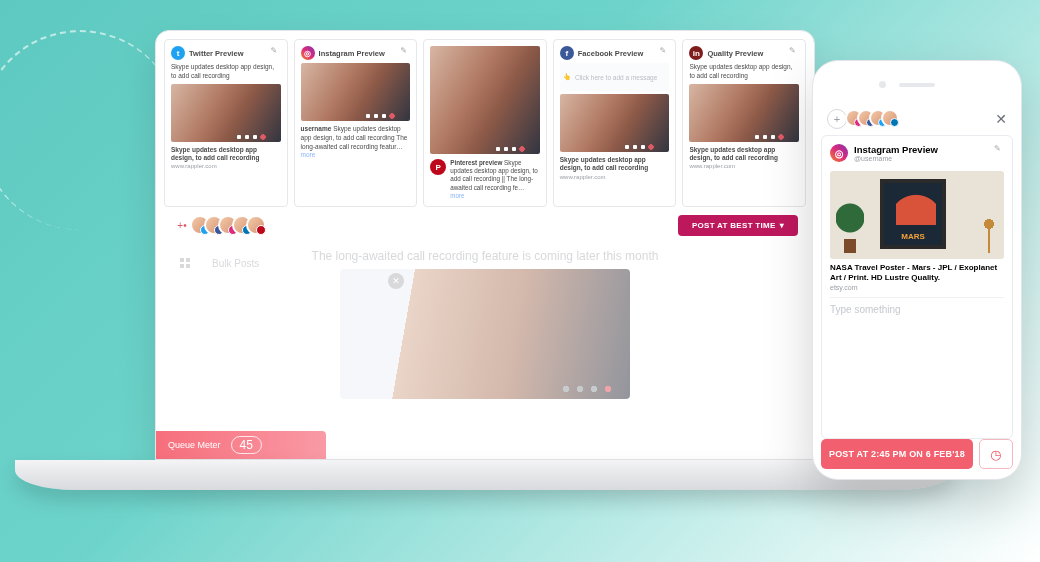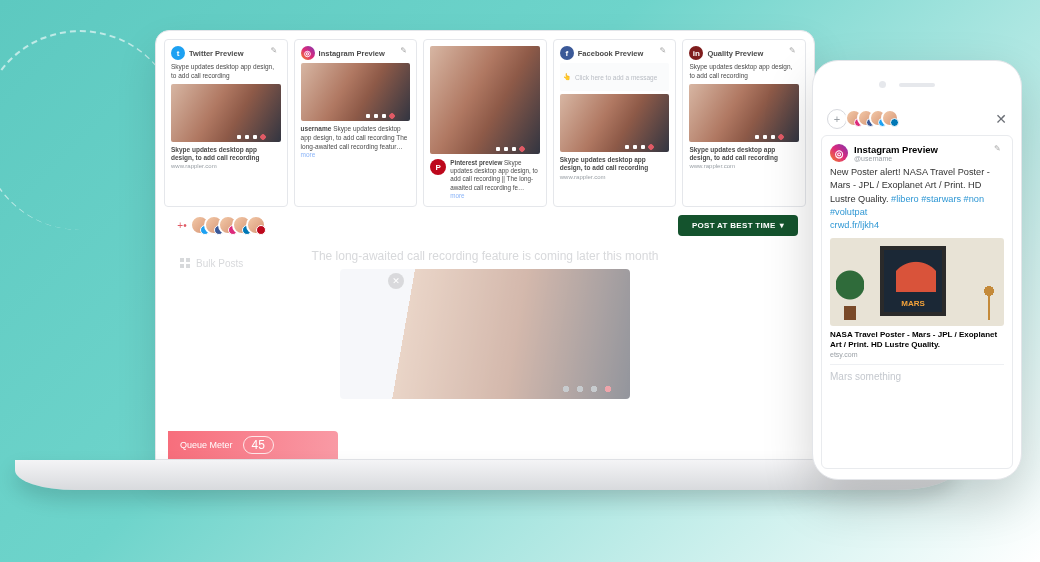--- a/index.html
+++ b/index.html
@@ -123,35 +123,35 @@
   .av .net {
     position:absolute; bottom:-2px; right:-2px;
     width:10px;height:10px;border-radius:50%;border:1.5px solid #fff;
   }
   .av-add {
     width:20px; height:20px; border-radius:50%;
     display:flex;align-items:center;justify-content:center;
     color:#e05a65; font-size:10px; margin-right:4px;
   }
   .post-btn {
-    background:#14532d; color:#fff; border:none;
+    background:#be185d; color:#fff; border:none;
     padding:6px 14px; border-radius:4px;
     font-size:8px; font-weight:600; letter-spacing:.3px;
     display:flex; align-items:center; gap:4px;
   }
 
   .backdrop {
     position:relative;
     padding: 4px 16px 0 16px;
     height: 180px;
     filter: opacity(0.55);
   }
   .bulk {
     position:absolute; left:24px; top:14px;
-    display:flex; align-items:center; gap:6px;
+    display:flex; align-items:center; gap:22px;
     color:#b7b9be; font-size:10px;
   }
   .bulk .grid-i{
     width:10px;height:10px;background:
       linear-gradient(#b7b9be,#b7b9be) 0 0/4px 4px no-repeat,
       linear-gradient(#b7b9be,#b7b9be) 6px 0/4px 4px no-repeat,
       linear-gradient(#b7b9be,#b7b9be) 0 6px/4px 4px no-repeat,
       linear-gradient(#b7b9be,#b7b9be) 6px 6px/4px 4px no-repeat;
   }
   .editor-line{
@@ -172,21 +172,21 @@
     content:""; position:absolute; bottom:6px; right:10px;
     width:60px; height:8px;
     background:
       radial-gradient(circle at 6px 4px, #9aa0a6 3px, transparent 3px),
       radial-gradient(circle at 20px 4px, #9aa0a6 3px, transparent 3px),
       radial-gradient(circle at 34px 4px, #9aa0a6 3px, transparent 3px),
       radial-gradient(circle at 48px 4px, #e05a65 3.5px, transparent 3.5px);
   }
 
   .queue-bar{
-    position:absolute; left:12px; bottom:0; height:28px;
+    position:absolute; left:0; bottom:0; height:28px;
     width:170px; background:linear-gradient(90deg,#f76e7c,#f99aa5);
     color:#fff; font-size:9px; display:flex; align-items:center;
     padding:0 12px; gap:10px; border-top-right-radius:4px;
   }
   .queue-bar .count{
     border:1px solid rgba(255,255,255,.8); border-radius:10px;
     padding:1px 8px; font-size:12px;
   }
 
   
@@ -426,28 +426,30 @@
 
   <div class="phone-card">
     <span class="edit-icon">✎</span>
     <div class="ph-head">
       <span class="net-icon ig" style="width:18px;height:18px;font-size:10px;">◎</span>
       <div>
         <div style="font-weight:600;font-size:9.5px;">Instagram Preview</div>
         <div class="ph-handle">@username</div>
       </div>
     </div>
-    <div class="ph-body">
-      <span>New Poster alert! NASA Travel Poster - Mars - JPL / Exoplanet Art  / Print. HD Lustre Quality. </span><span class="hashtag">#libero #starwars #non #volutpat</span>
-      <span class="hashtag" style="display:block;">crwd.fr/ljkh4</span>
-    </div>
     <div class="ph-img">
       <div class="plant"></div>
       <div class="poster"></div>
       <div class="lamp"></div>
     </div>
     <div class="ph-caption">NASA Travel Poster - Mars - JPL / Exoplanet Art  / Print. HD Lustre Quality.</div>
     <div class="ph-url">etsy.com</div>
-    <div class="ph-input">Mars something</div>
-  </div>
-
-
+    <div class="ph-input">Type something</div>
+  </div>
+
+
+  <div class="phone-bottom">
+    <button class="post-btn-lg">POST AT 2:45 PM ON 6 FEB'18</button>
+    <div class="clock-btn">
+      <span>◷</span>
+    </div>
+  </div>
 </div>
 
 </body></html>

